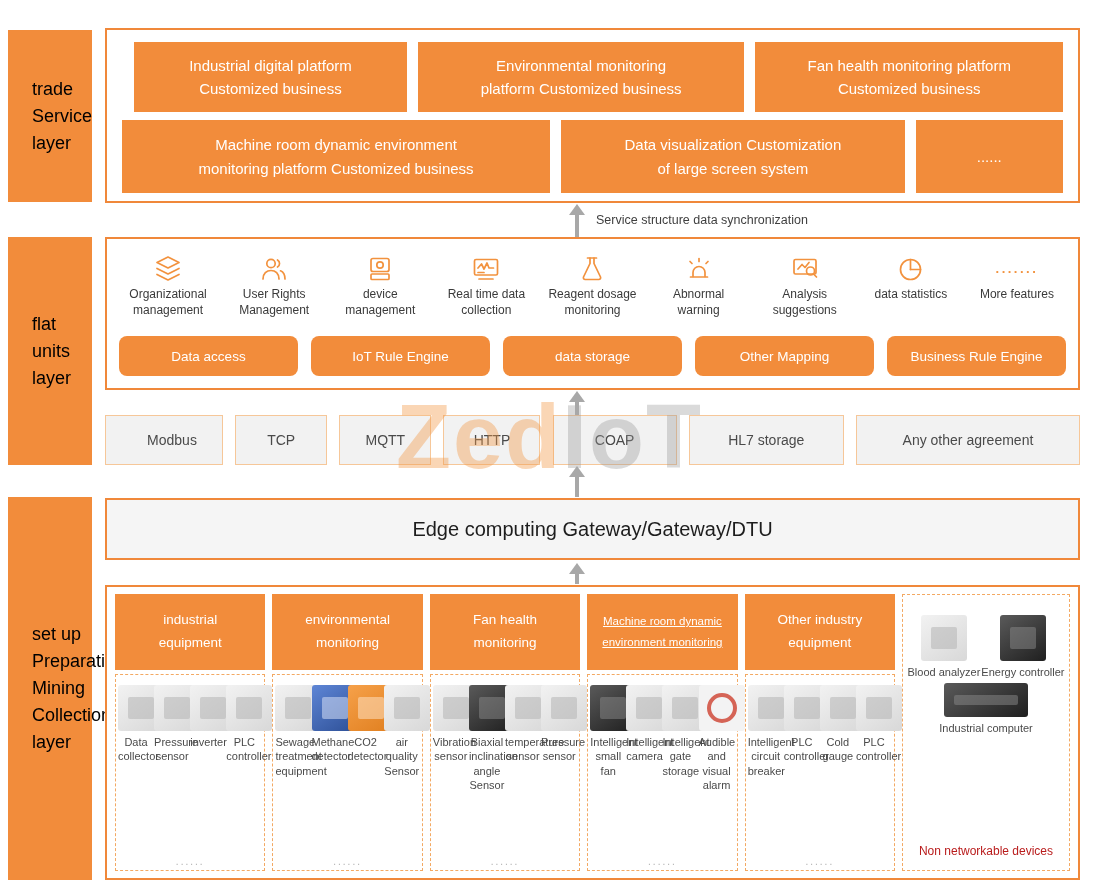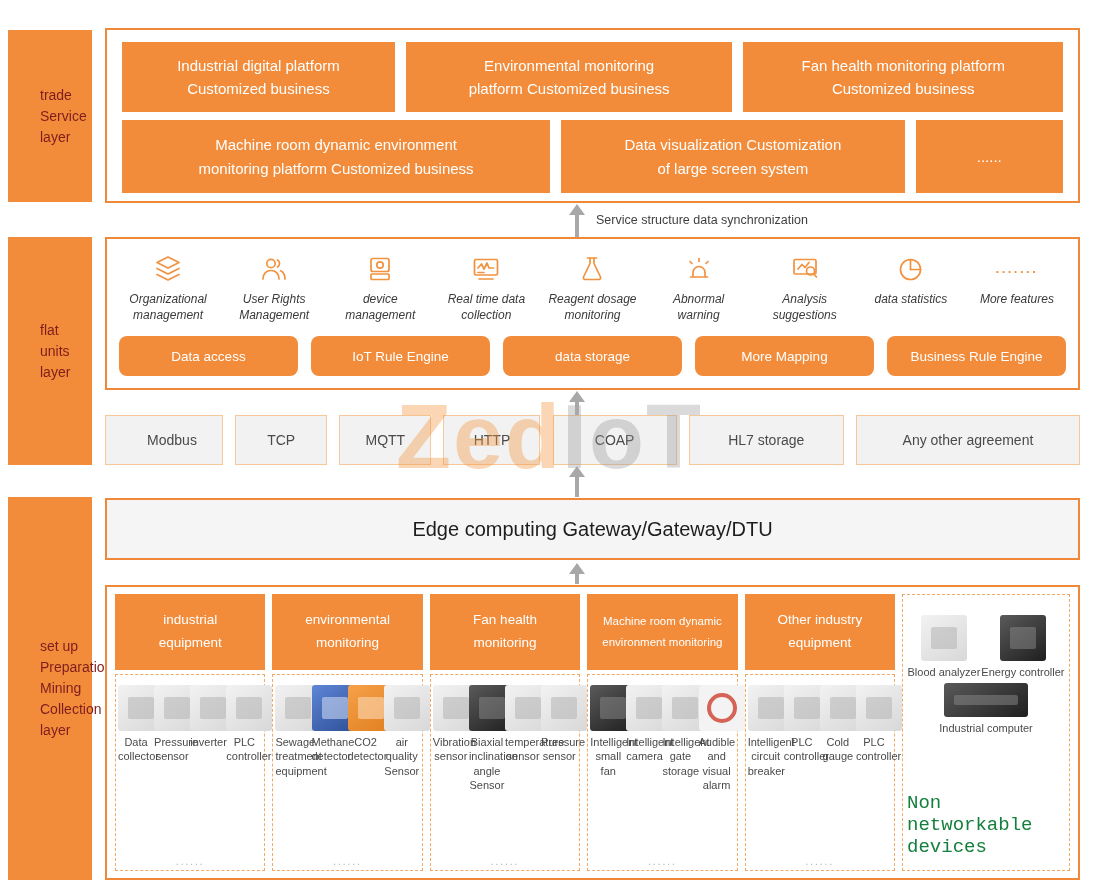--- a/index.html
+++ b/index.html
@@ -1,64 +1,64 @@
 <!DOCTYPE html>
 <html><head>
 <meta charset="utf-8">
 <style>
   html,body{margin:0;padding:0;background:#fff;}
   .canvas{position:relative;width:1100px;height:894px;background:#fff;overflow:hidden;
           font-family:"Liberation Sans",sans-serif;}
 
   
-  .side{position:absolute;left:8px;width:84px;background:#F28C3B;color:#7f1d1d;
-        display:flex;align-items:center;font-size:14px;line-height:1.5;
-        padding-left:32px;box-sizing:border-box;white-space:pre-line;}
+  .side{position:absolute;left:8px;width:84px;background:#F28C3B;color:#000000;
+        display:flex;align-items:center;font-size:18px;line-height:1.5;
+        padding-left:24px;box-sizing:border-box;white-space:pre-line;}
   #side-trade{top:30px;height:172px;}
   #side-flat{top:237px;height:228px;}
   #side-setup{top:497px;height:383px;}
 
   
   .panel{position:absolute;left:105px;width:975px;border:2px solid #F0883A;
          background:#fff;box-sizing:border-box;}
   #panel-trade{top:28px;height:175px;}
   #panel-flat{top:237px;height:153px;}
   #gateway{top:498px;height:62px;background:#F5F5F5;display:flex;align-items:center;
            justify-content:center;font-size:20px;color:#1d1d1d;}
   #panel-setup{top:585px;height:295px;display:flex;gap:7px;padding:7px 8px;}
 
   
   .trow{position:absolute;left:15px;right:15px;display:flex;gap:11px;}
   #trow1{top:12px;height:70px;}
   #trow2{top:90px;height:73px;}
   .obox{background:#F28C3B;color:#fff;display:flex;align-items:center;justify-content:center;
         text-align:center;white-space:pre-line;line-height:1.55;font-size:15px;}
-  #trow1 .obox:nth-child(1){flex:0 0 29%;}
+  #trow1 .obox:nth-child(1){flex:0 0 29%;margin-left:12px;}
   #trow1 .obox:nth-child(2){flex:0 0 34.7%;}
   #trow1 .obox:nth-child(3){flex:1;}
   #trow2 .obox:nth-child(1){flex:0 0 45.5%;}
   #trow2 .obox:nth-child(2){flex:0 0 36.5%;}
   #trow2 .obox:nth-child(3){flex:1;}
 
   
   .arrow-up{position:absolute;width:16px;display:flex;flex-direction:column;
             align-items:center;z-index:6;}
   .a-head{width:0;height:0;border-left:8px solid transparent;border-right:8px solid transparent;
           border-bottom:11px solid #A8A8A8;}
   .a-stem{width:4px;flex:1;background:#A8A8A8;}
   #sync-label{position:absolute;left:596px;top:213px;font-size:12.5px;color:#3f3f3f;z-index:6;}
 
   
   .features{display:flex;padding:15px 8px 0;}
   .feature{flex:1;text-align:center;min-width:0;}
   .f-icon{display:block;height:32px;}
   .f-icon svg{vertical-align:middle;}
   .more-dots{color:#F2923E;font-size:13px;font-weight:bold;letter-spacing:2.5px;line-height:30px;}
-  .f-label{display:block;font-size:12px;color:#3a3a3a;margin-top:5px;line-height:1.35;
-           white-space:pre-line;font-style:italic;}
+  .f-label{display:block;font-size:12px;color:#3a3a3a;line-height:1.35;
+           white-space:pre-line;}
   .engines{position:absolute;left:12px;right:12px;bottom:12px;height:40px;display:flex;gap:13px;}
   .engine{flex:1;background:#F28C3B;color:#fff;display:flex;align-items:center;
           justify-content:center;font-size:13.5px;border-radius:8px;}
 
   
   #protocols{position:absolute;left:105px;top:415px;width:975px;height:50px;display:flex;
              justify-content:space-between;}
   .protocol{background:#F2F2F2;border:1px solid #F6C799;color:#4a4a4a;font-size:14px;
             display:flex;align-items:center;justify-content:center;box-sizing:border-box;}
   .protocol:nth-child(1){width:118px;padding-left:16px;} .protocol:nth-child(2){width:92px;}
@@ -70,21 +70,21 @@
   .watermark{position:absolute;left:396px;top:392px;font-size:90px;font-weight:bold;
              letter-spacing:2px;line-height:1;z-index:5;pointer-events:none;}
   .wm-z{color:rgba(242,153,70,.40);}
   .wm-i{color:rgba(150,150,150,.35);}
 
   
   .cat{flex:1;display:flex;flex-direction:column;min-width:0;}
   .cat-header{height:76px;flex:none;background:#F28C3B;color:#fff;display:flex;
               align-items:center;justify-content:center;text-align:center;
               white-space:pre-line;font-size:13.5px;line-height:1.7;}
-  .cat:nth-child(4) .cat-header{font-size:11.5px;line-height:1.8;}
+  .cat:nth-child(4) .cat-header{font-size:11.5px;line-height:1.8;text-decoration:underline;}
   .cat-devices{flex:1;margin-top:4px;border:1.5px dashed #F3A963;display:grid;
                grid-template-columns:1fr 1fr 1fr 1fr;align-content:space-between;
                padding:10px 2px 3px;row-gap:4px;}
   .device{text-align:center;min-width:0;}
   .dev-label{font-size:11px;color:#4a4a4a;line-height:1.3;margin-top:4px;}
   .dots{grid-column:1/-1;text-align:center;color:#b0b0b0;font-size:10px;letter-spacing:2px;}
   .dev-img{width:46px;height:46px;margin:0 auto;border-radius:3px;position:relative;
            background:linear-gradient(145deg,#f2f2f2,#d8d8d8);}
   .dev-img::after{content:"";position:absolute;left:10px;right:10px;top:12px;bottom:12px;
                   background:#b5b5b5;opacity:.55;border-radius:2px;}
@@ -95,21 +95,21 @@
   .dev-img.orange{background:linear-gradient(145deg,#f6a14a,#e07f1f);}
   .dev-img.orange::after{background:#fbd9b4;opacity:.6;}
   .dev-img.ring{background:#f3f3f3;}
   .dev-img.ring::after{left:8px;right:8px;top:8px;bottom:8px;background:transparent;
                        border:4px solid #cf4a3a;border-radius:50%;opacity:.85;}
   .dev-img.wide{width:84px;height:34px;}
   .nn-col{flex:1.05;border:1.5px dashed #F3A963;display:flex;flex-direction:column;
           align-items:center;padding:20px 4px 12px;box-sizing:border-box;}
   .nn-row{display:flex;width:100%;justify-content:space-around;}
   .nn-computer{margin-top:4px;text-align:center;}
-  .nn-label{margin-top:auto;font-size:19px;color:#15803d;font-family:Liberation Mono, monospace;}
+  .nn-label{margin-top:auto;font-size:12px;color:#b91c1c;}
 </style>
 </head>
 <body>
 
 <div class="canvas">
 
   <div class="side" id="side-trade">trade
 Service
 layer</div>
 
@@ -240,21 +240,21 @@
         </span>
         <span class="f-label">More features</span>
       </div>
 
     </div>
 
     <div class="engines">
       <div class="engine">Data access</div>
       <div class="engine">IoT Rule Engine</div>
       <div class="engine">data storage</div>
-      <div class="engine">More Mapping</div>
+      <div class="engine">Other Mapping</div>
       <div class="engine">Business Rule Engine</div>
     </div>
   </div>
 
   <div class="arrow-up" style="left:569px;top:391px;height:24px">
     <div class="a-head"></div>
     <div class="a-stem"></div>
   </div>
 
   <div id="protocols">

